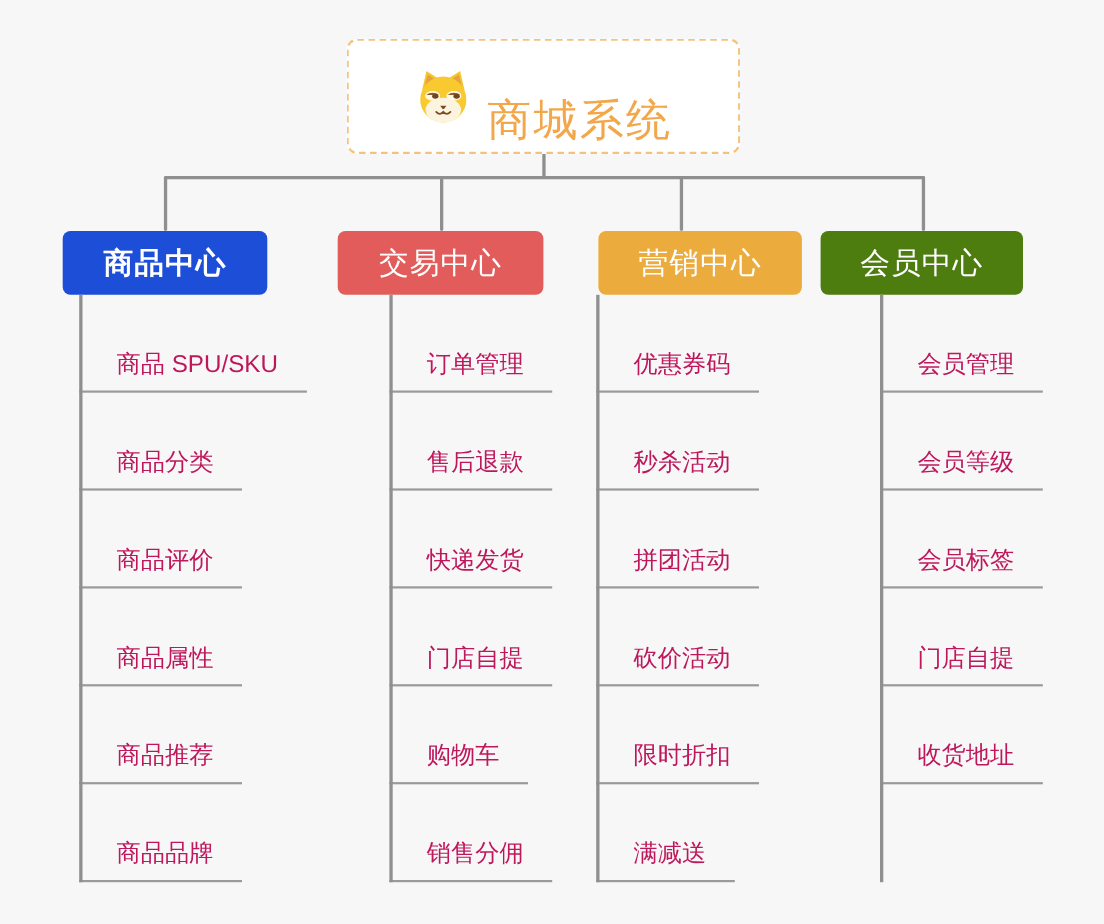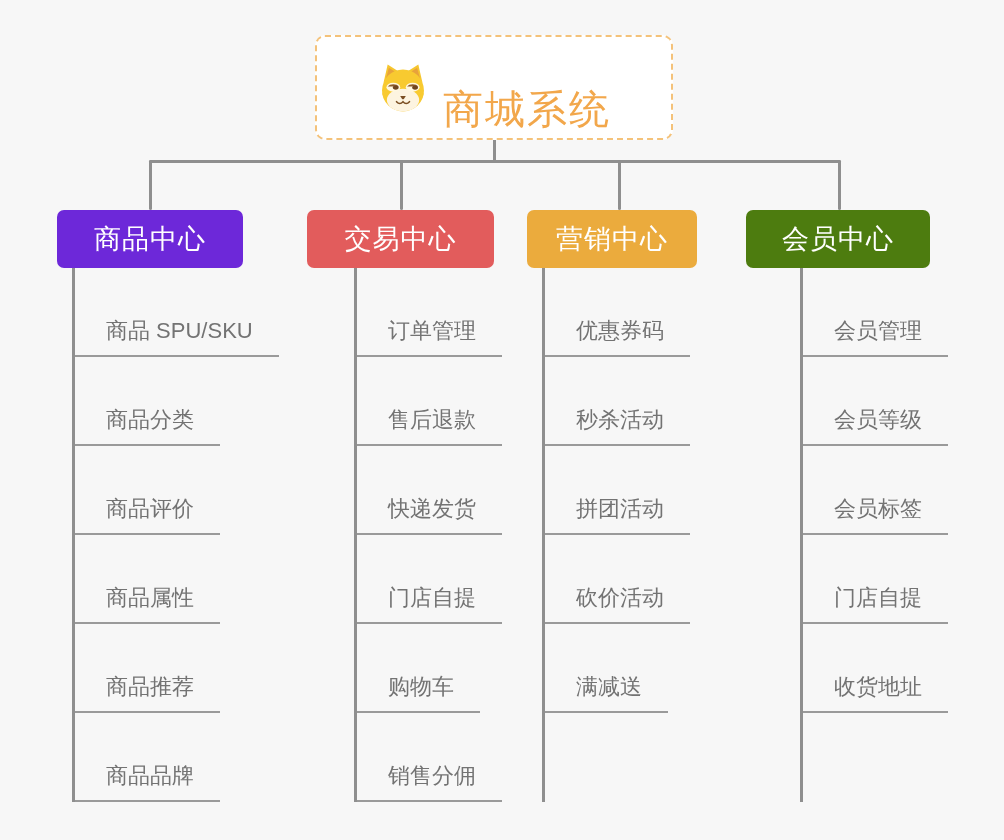--- a/index.html
+++ b/index.html
@@ -29,35 +29,35 @@
   .drop         { top:160px; width:3px; height:50px; border-radius:2px; }
   .drop-1 { left:149px; } .drop-2 { left:400px; } .drop-3 { left:618px; } .drop-4 { left:838px; }
   
   .branch-node {
     position:absolute; top:210px; height:58px; border-radius:7px;
     display:flex; align-items:center; justify-content:center;
   }
   .branch-label { color:#ffffff; font-size:27px; letter-spacing:1px; white-space:nowrap; }
   .branch-1 { left:57px;  width:186px; }
   .branch-2 { left:307px; width:187px; }
-  .branch-3 { left:527px; width:170px; }
+  .branch-3 { left:544px; width:185px; }
   .branch-4 { left:746px; width:184px; }
   
   .subtree { position:absolute; top:268px; width:240px; }
   .subtree-1 { left:72px; } .subtree-2 { left:341px;margin-left:13px; } .subtree-3 { left:542px; } .subtree-4 { left:800px; }
   .subtree::before {
     content:""; position:absolute; left:0; top:0; width:3px; height:534px;
     background:#8f8f8f;
   }
   .item { height:89px; display:flex; align-items:flex-end; }
   .item-label {
     display:inline-block; width:max-content;
     padding:0 26px 9px 34px;
     border-bottom:2px solid #9a9a9a;
-    font-size:22px; color:#737373; white-space:nowrap;
+    font-size:22px; color:#be185d; white-space:nowrap;
   }
 </style>
 </head>
 <body>
 
 <div class="root-node">
   <svg class="doge" viewBox="0 0 64 62">
     <polygon points="8,24 13,2 29,12" fill="#f6c62e"></polygon>
     <polygon points="56,24 51,2 35,12" fill="#f6c62e"></polygon>
     <polygon points="11,19 14.5,6 24,12" fill="#e8a23b"></polygon>
@@ -77,21 +77,21 @@
   <span class="root-title">商城系统</span>
 </div>
 
 <div class="line root-trunk"></div>
 <div class="line h-line"></div>
 <div class="line drop drop-1"></div>
 <div class="line drop drop-2"></div>
 <div class="line drop drop-3"></div>
 <div class="line drop drop-4"></div>
 
-<div class="branch-node branch-1" style="background: #6d28d9;">
+<div class="branch-node branch-1" style="background: #1d4ed8; font-weight: bold;">
   <span class="branch-label">商品中心</span>
 </div>
 <div class="branch-node branch-2" style="background: rgb(226, 92, 92);">
   <span class="branch-label">交易中心</span>
 </div>
 <div class="branch-node branch-3" style="background: rgb(235, 171, 61);">
   <span class="branch-label">营销中心</span>
 </div>
 <div class="branch-node branch-4" style="background: #4d7c0f;">
   <span class="branch-label">会员中心</span>
@@ -146,20 +146,23 @@
   <div class="item">
       <span class="item-label">秒杀活动</span>
     </div>
   <div class="item">
       <span class="item-label">拼团活动</span>
     </div>
   <div class="item">
       <span class="item-label">砍价活动</span>
     </div>
   <div class="item">
+      <span class="item-label">限时折扣</span>
+    </div>
+  <div class="item">
       <span class="item-label">满减送</span>
     </div>
 </div>
 
 <div class="subtree subtree-4">
   <div class="item">
       <span class="item-label">会员管理</span>
     </div>
   <div class="item">
       <span class="item-label">会员等级</span>

